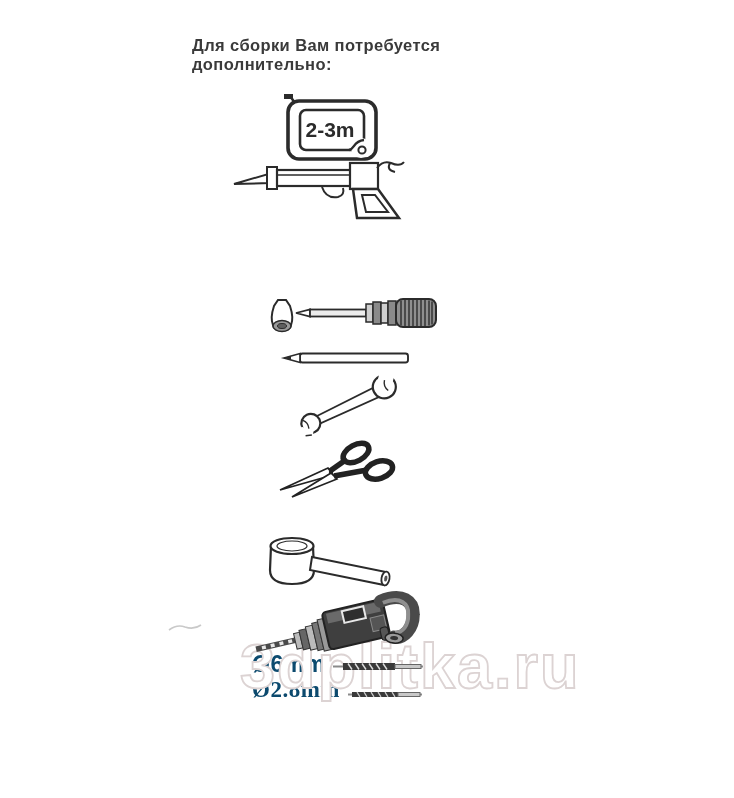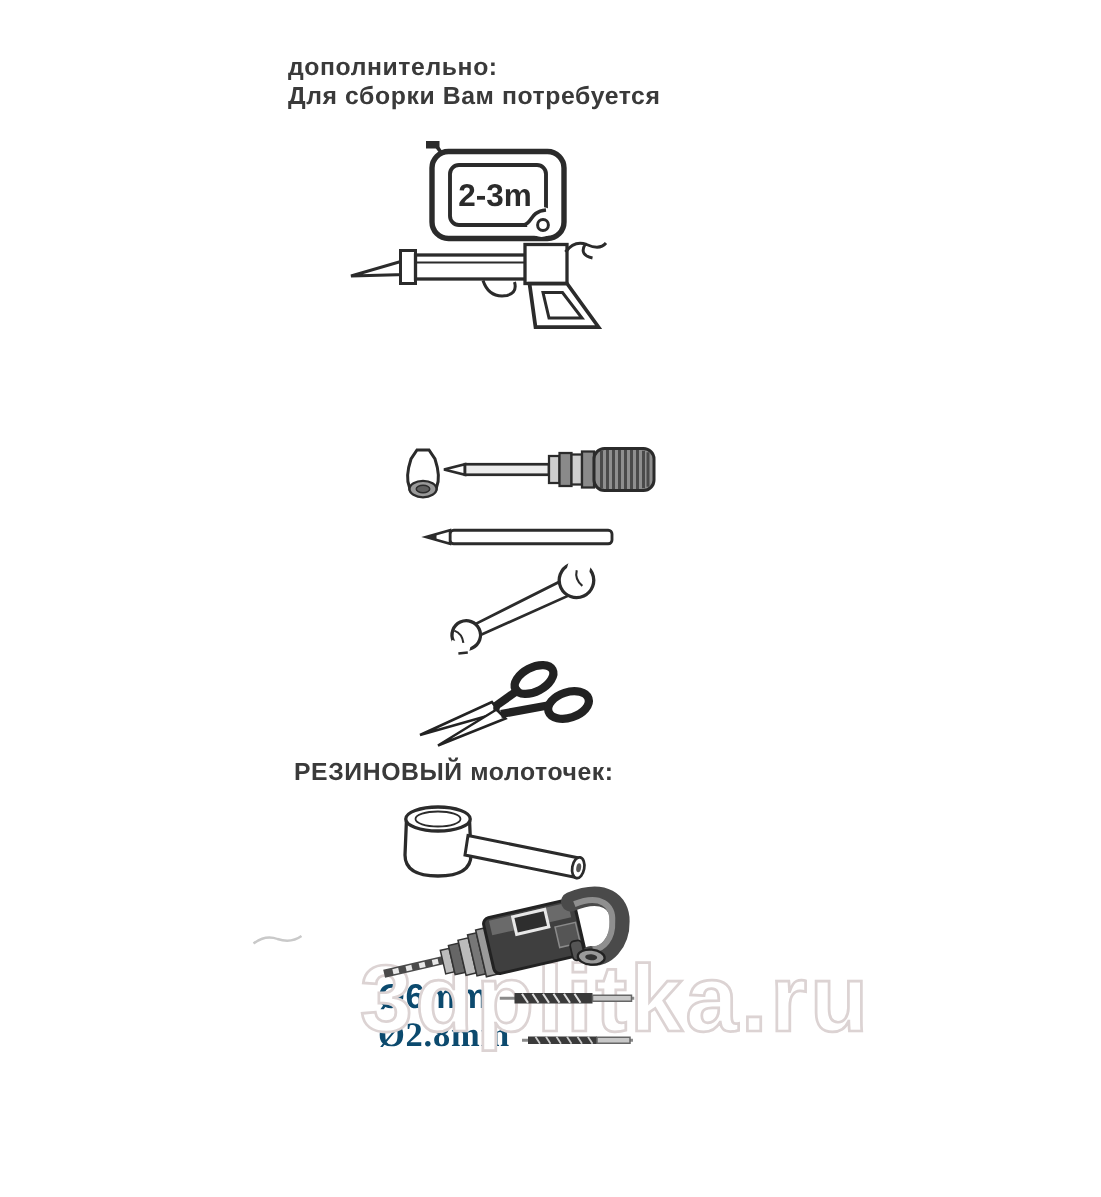--- a/index.html
+++ b/index.html
@@ -25,22 +25,22 @@
   }
   .icon{z-index:2;}
   svg text{font-family:"Liberation Sans","DejaVu Sans",sans-serif;}
 </style>
 </head>
 <body>
 
 <div class="page">
 
   <div class="abs hdr" style="left:192px;top:36px;">
+    <div>Для сборки Вам потребуется</div>
     <div>дополнительно:</div>
-    <div>Для сборки Вам потребуется</div>
   </div>
 
   <div class="abs icon" style="left:281px;top:93px;">
     <svg width="100" height="72" viewBox="0 0 100 72">
       <path d="M14,10 L9,3" fill="none" stroke="#2b2b2b" stroke-width="2.5"></path>
       <rect x="3" y="1" width="9" height="5" fill="#2b2b2b"></rect>
       <rect x="7" y="8" width="88" height="58" rx="11" fill="#fff" stroke="#2b2b2b" stroke-width="3.6"></rect>
       <rect x="19" y="17" width="64" height="40" rx="6" fill="#fff" stroke="#2b2b2b" stroke-width="2.6"></rect>
       <circle cx="80" cy="55" r="10" fill="#fff"></circle>
       <path d="M68,57 C74,56 72,48 83,47" fill="none" stroke="#2b2b2b" stroke-width="2.4"></path>
@@ -118,21 +118,20 @@
       <path d="M56,30 L8,52 L61,37 Z" fill="#fff" stroke="#222" stroke-width="1.7"></path>
       <path d="M59,35 L20,59 L65,41 Z" fill="#fff" stroke="#222" stroke-width="1.7"></path>
       <line x1="58" y1="33" x2="75" y2="21" stroke="#222" stroke-width="5.5"></line>
       <line x1="62" y1="38" x2="95" y2="32" stroke="#222" stroke-width="5.5"></line>
       <ellipse cx="84" cy="15" rx="14" ry="8" fill="none" stroke="#222" stroke-width="5.5" transform="rotate(-28 84 15)"></ellipse>
       <ellipse cx="107" cy="32" rx="14" ry="8.5" fill="none" stroke="#222" stroke-width="5.5" transform="rotate(-18 107 32)"></ellipse>
       <circle cx="59" cy="34" r="2.2" fill="#222"></circle>
     </svg>
   </div>
 
-  <div class="abs hdr" style="left:196px;top:506px;">РЕЗИНОВЫЙ молоточек:</div>
 
   <div class="abs icon" style="left:256px;top:533px;">
     <svg width="148" height="58" viewBox="0 0 148 58">
       <path d="M15,13 L14,37 Q14,51 36,51 Q58,51 58,37 L57,13" fill="#fff" stroke="#2b2b2b" stroke-width="2.2"></path>
       <ellipse cx="36" cy="13" rx="21.5" ry="8" fill="#fff" stroke="#2b2b2b" stroke-width="2.2"></ellipse>
       <ellipse cx="36" cy="13" rx="15" ry="5" fill="none" stroke="#2b2b2b" stroke-width="1.2"></ellipse>
       <path d="M56,24 L130,39 L128,52 L54,37 Z" fill="#fff" stroke="#2b2b2b" stroke-width="2"></path>
       <ellipse cx="129.5" cy="45.5" rx="4" ry="7" fill="#fff" stroke="#2b2b2b" stroke-width="1.8" transform="rotate(10 129.5 45.5)"></ellipse>
       <ellipse cx="129.8" cy="45.5" rx="1.6" ry="3" fill="#555" transform="rotate(10 129.8 45.5)"></ellipse>
     </svg>

